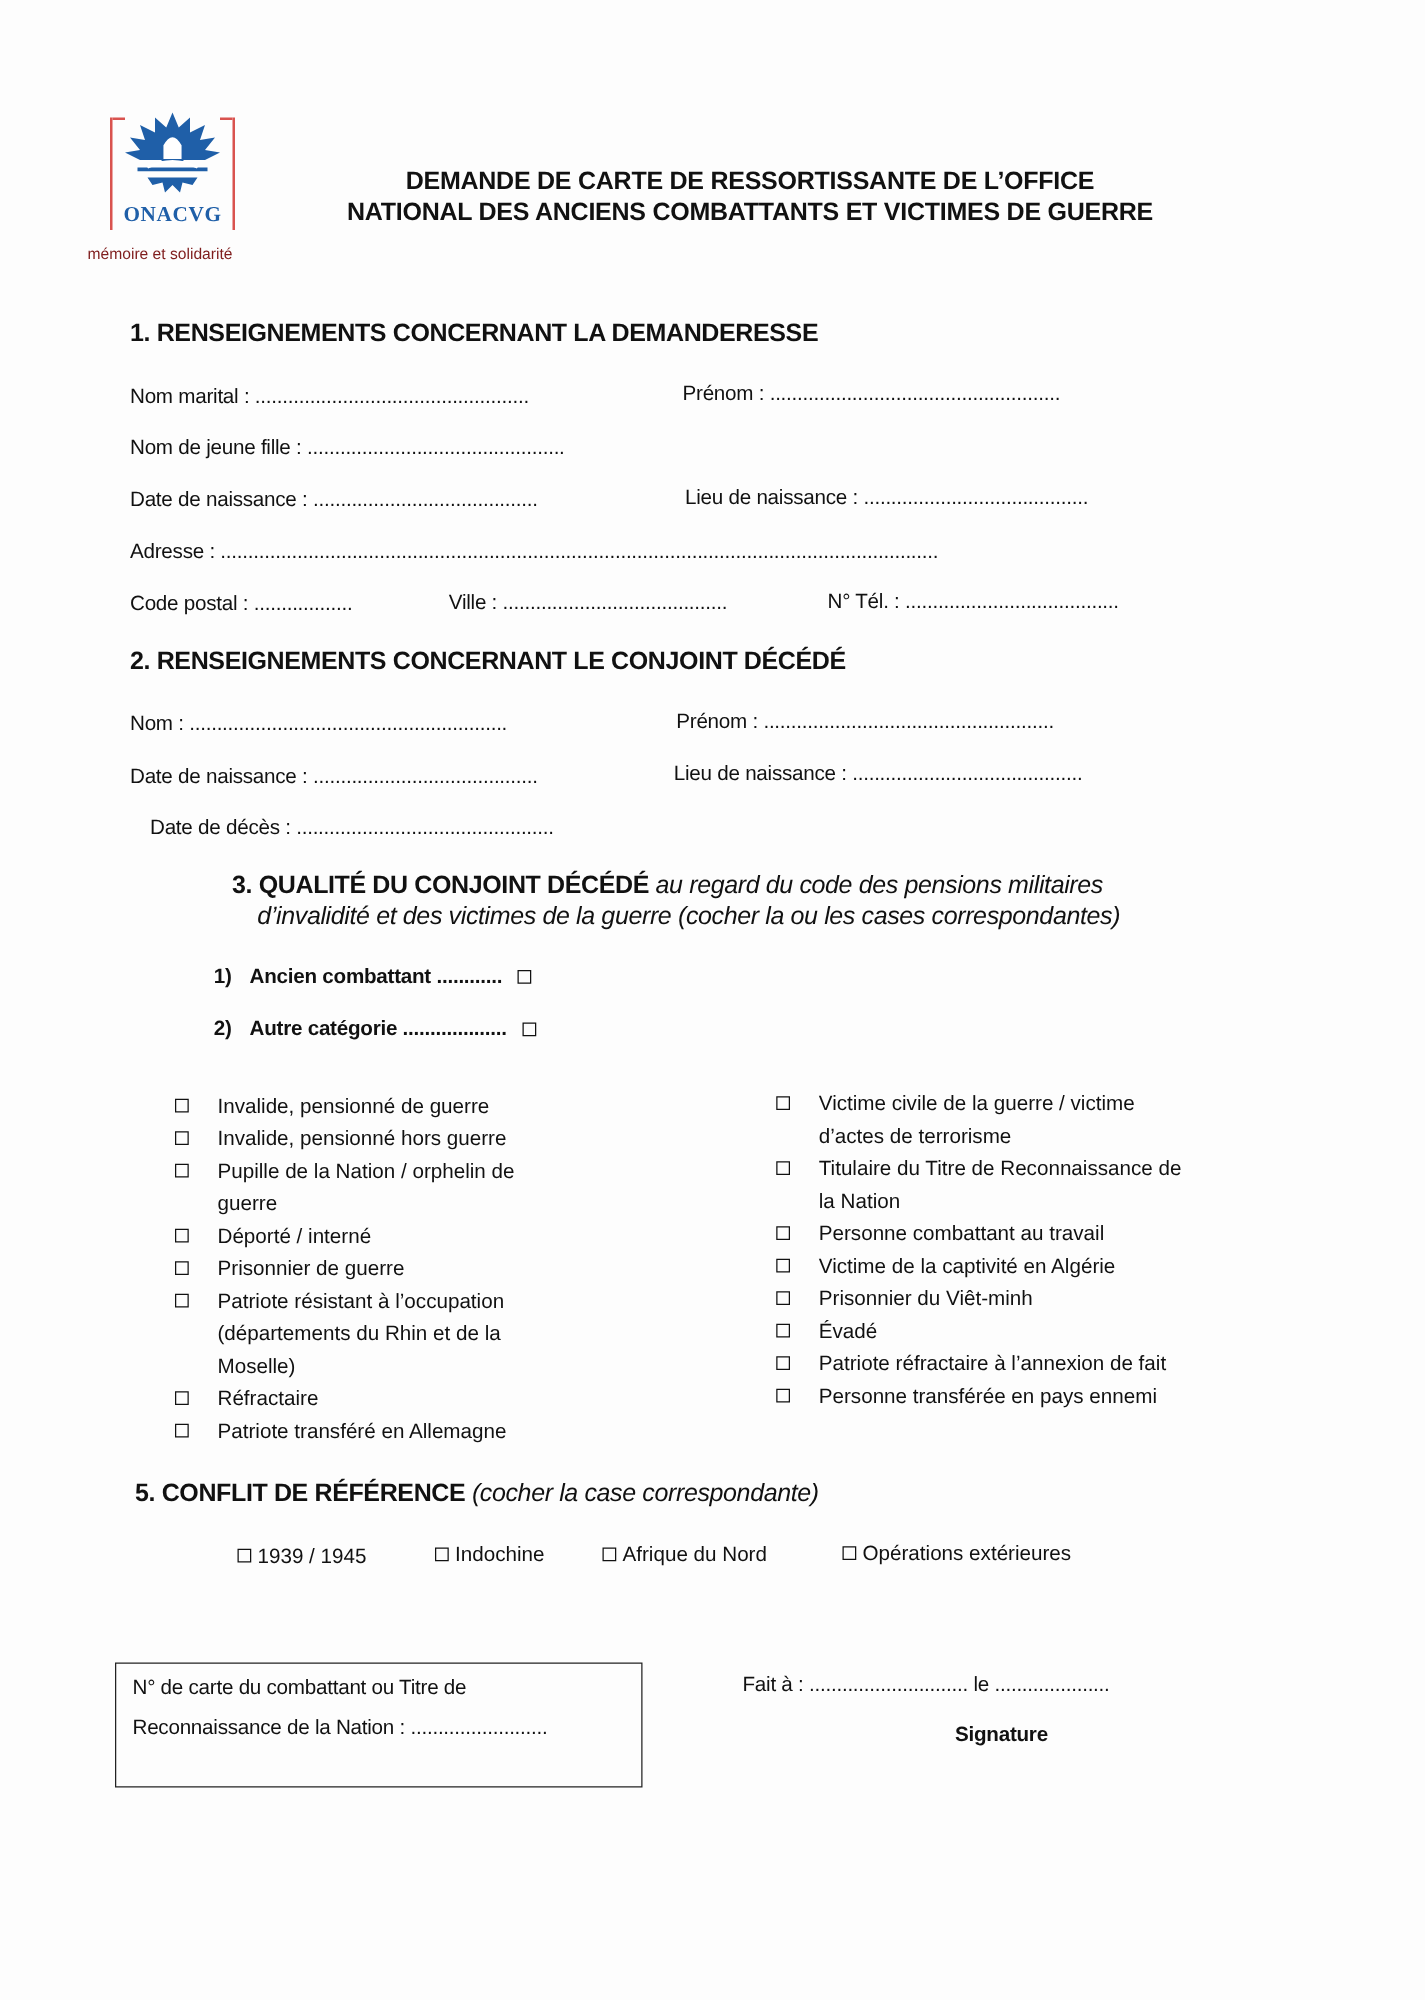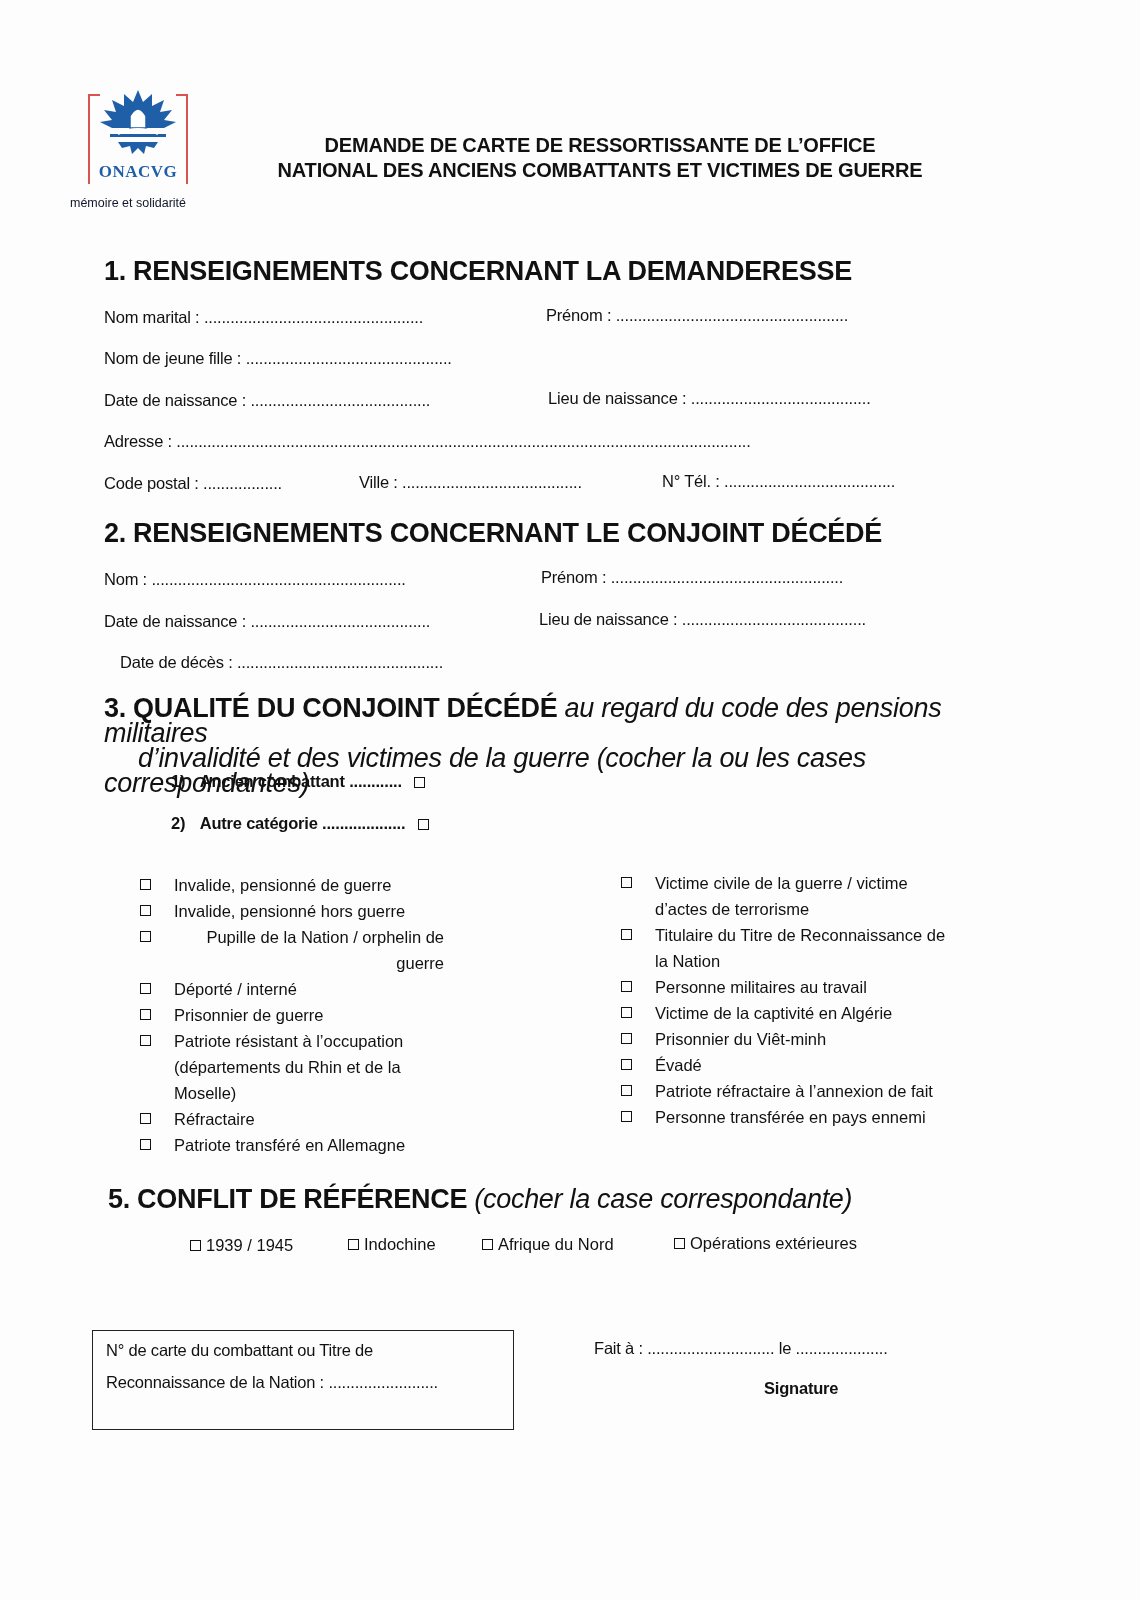--- a/index.html
+++ b/index.html
@@ -6,23 +6,23 @@
   body { width:1140px; height:1600px; position:relative; overflow:hidden;
          font-family:"Liberation Sans", sans-serif; color:#111; }
   .abs { position:absolute; }
   .logo { left:88px; top:88px; width:100px; height:100px; }
   .logo-frame { position:absolute; left:0; top:6px; width:96px; height:90px;
                 border-left:2px solid #d9534f; border-right:2px solid #d9534f; }
   .logo-frame:before, .logo-frame:after { content:""; position:absolute; top:0; width:10px; border-top:2px solid #d9534f; }
   .logo-frame:before { left:0; } .logo-frame:after { right:0; }
   .logo-text { position:absolute; left:4px; top:74px; width:92px; text-align:center;
                font-family:"Liberation Serif", serif; font-weight:bold; font-size:17px; color:#1f5fa8; letter-spacing:0.5px; }
-  .tagline { left:70px; top:196px; font-size:12.5px; color:#0f172a; }
+  .tagline { left:70px; top:196px; font-size:12.5px; color:#7f1d1d; }
   .title { left:220px; top:133px; width:760px; text-align:center; font-weight:bold; font-size:20px; line-height:25px; letter-spacing:-0.2px; }
-  .sec { font-weight:bold; font-size:27px; letter-spacing:-0.3px; }
+  .sec { font-weight:bold; font-size:20px; letter-spacing:-0.3px;text-align:center; }
   .sec .it { font-weight:normal; font-style:italic; }
   .fld { font-size:16.5px; white-space:nowrap; letter-spacing:-0.2px; }
   .cb { display:inline-block; width:11px; height:11px; border:1.6px solid #111; vertical-align:middle; box-sizing:border-box; }
   .list { font-size:16.5px; line-height:26px; }
   .item { position:relative; padding-left:34px; }
   .item .cb { position:absolute; left:0; top:7px; }
   .conf { font-size:16.5px; white-space:nowrap; }
   .conf .cb { margin-right:5px; position:relative; top:-1px; }
   .box { left:92px; top:1330px; width:422px; height:100px; border:1.6px solid #222; box-sizing:border-box; }
 </style>
@@ -81,32 +81,32 @@
 </div>
 <div class="abs fld" style="left:171px;top:814px;font-weight:bold;">
   <span>2)</span>
   <span style="margin-left:10px;">Autre catégorie ...................</span>
   <span class="cb" style="margin-left:8px;"></span>
 </div>
 
 <div class="abs list" style="left:140px;top:872px;width:320px;">
   <div class="item"><span class="cb"></span><span>Invalide, pensionné de guerre</span></div>
   <div class="item"><span class="cb"></span><span>Invalide, pensionné hors guerre</span></div>
-  <div class="item" style="width:270px;text-align:right;"><span class="cb"></span><span>Pupille de la Nation / orphelin de guerre</span></div>
+  <div class="item" style="width:270px;"><span class="cb"></span><span>Pupille de la Nation / orphelin de guerre</span></div>
   <div class="item"><span class="cb"></span><span>Déporté / interné</span></div>
   <div class="item"><span class="cb"></span><span>Prisonnier de guerre</span></div>
   <div class="item" style="width:262px;"><span class="cb"></span><span>Patriote résistant à l’occupation (départements du Rhin et de la Moselle)</span></div>
   <div class="item"><span class="cb"></span><span>Réfractaire</span></div>
   <div class="item"><span class="cb"></span><span>Patriote transféré en Allemagne</span></div>
 </div>
 
 <div class="abs list" style="left:621px;top:870px;width:340px;">
   <div class="item" style="width:290px;"><span class="cb"></span><span>Victime civile de la guerre / victime d’actes de terrorisme</span></div>
   <div class="item" style="width:300px;"><span class="cb"></span><span>Titulaire du Titre de Reconnaissance de la Nation</span></div>
-  <div class="item"><span class="cb"></span><span>Personne militaires au travail</span></div>
+  <div class="item"><span class="cb"></span><span>Personne combattant au travail</span></div>
   <div class="item"><span class="cb"></span><span>Victime de la captivité en Algérie</span></div>
   <div class="item"><span class="cb"></span><span>Prisonnier du Viêt-minh</span></div>
   <div class="item"><span class="cb"></span><span>Évadé</span></div>
   <div class="item" style="width:290px;"><span class="cb"></span><span>Patriote réfractaire à l’annexion de fait</span></div>
   <div class="item"><span class="cb"></span><span>Personne transférée en pays ennemi</span></div>
 </div>
 
 <div class="abs sec" style="left:108px;top:1184px;">
   <span>5.  CONFLIT DE RÉFÉRENCE</span>
   <span class="it">(cocher la case correspondante)</span>

